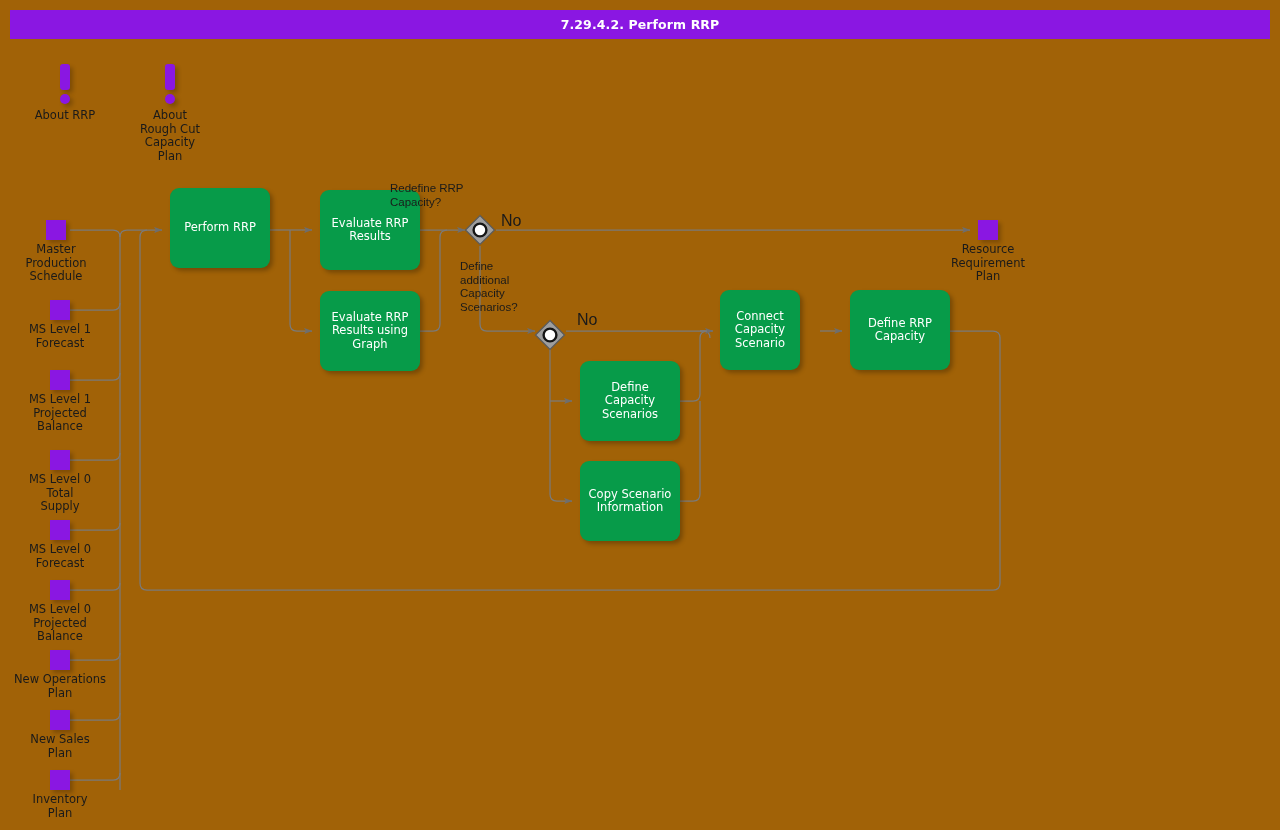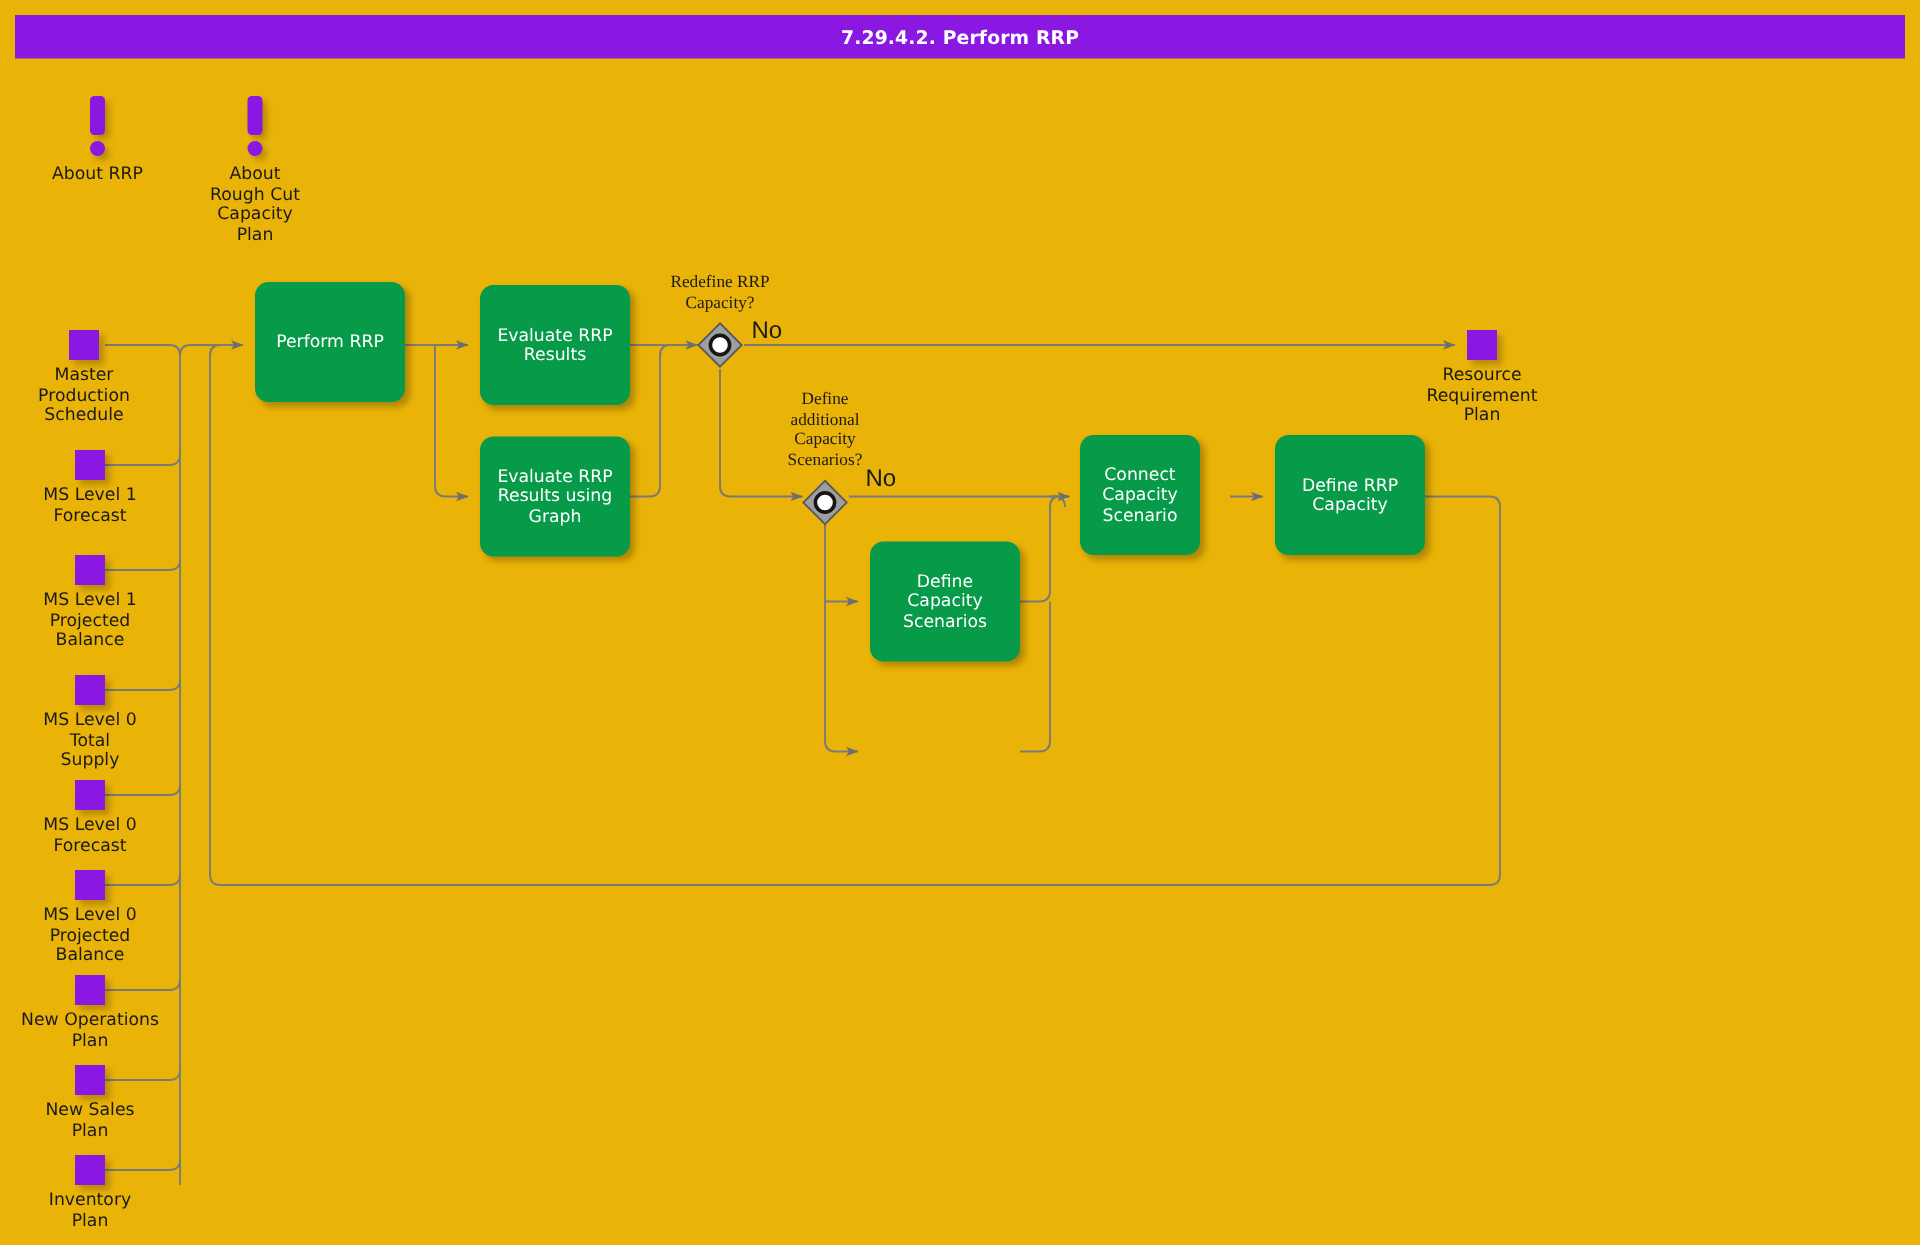--- a/index.html
+++ b/index.html
@@ -6,21 +6,21 @@
   html, body {
     margin: 0;
     padding: 0;
     background: #ffffff;
     font-family: "DejaVu Sans", sans-serif;
   }
   #canvas {
     position: relative;
     width: 1280px;
     height: 830px;
-    background: #eab308;
+    background: #a16207;
     overflow: hidden;
   }
 
   
   .titlebar {
     position: absolute;
     left: 10px;
     top: 10px;
     width: 1260px;
     height: 29px;
@@ -144,23 +144,23 @@
     position: absolute;
     left: -16px;
     top: -16px;
     width: 32px;
     height: 32px;
   }
   .gateway .gw-label {
     position: absolute;
     left: -90px;
     width: 180px;
-    text-align: center;
+    text-align: left;
     color: #1a1a1a;
-    font-family: Liberation Serif, serif;
+    font-family: Liberation Sans, sans-serif;
     font-size: 11.5px;
     line-height: 13.5px;
     white-space: pre-line;
   }
 
   
   .edge-label {
     position: absolute;
     color: #1a1a1a;
     font-family: Liberation Sans, sans-serif;
@@ -315,20 +315,24 @@
 Scenario</span>
   </div>
   <div class="task" style="left:850px; top:290px; width:100px; height:80px;">
     <span class="task-label">Define RRP
 Capacity</span>
   </div>
   <div class="task" style="left:580px; top:361px; width:100px; height:80px;justify-content:flex-end;">
     <span class="task-label">Define Capacity
 Scenarios</span>
   </div>
+  <div class="task" style="left:580px; top:461px; width:100px; height:80px;">
+    <span class="task-label">Copy Scenario
+Information</span>
+  </div>
 
   <div class="gateway" style="left:480px; top:230px;">
     <svg class="gw-shape" viewBox="0 0 32 32">
       <polygon points="16,1.5 30.5,16 16,30.5 1.5,16" fill="#9E9E9E" stroke="#5A5A5A" stroke-width="1.2" style="filter:none"></polygon>
       <circle cx="16" cy="16" r="6.4" fill="#ffffff" stroke="#151515" stroke-width="2.4"></circle>
     </svg>
     <div class="gw-label" style="top:-48px;">Redefine RRP
 Capacity?</div>
   </div>
   <div class="gateway" style="left:550px; top:335px;">

